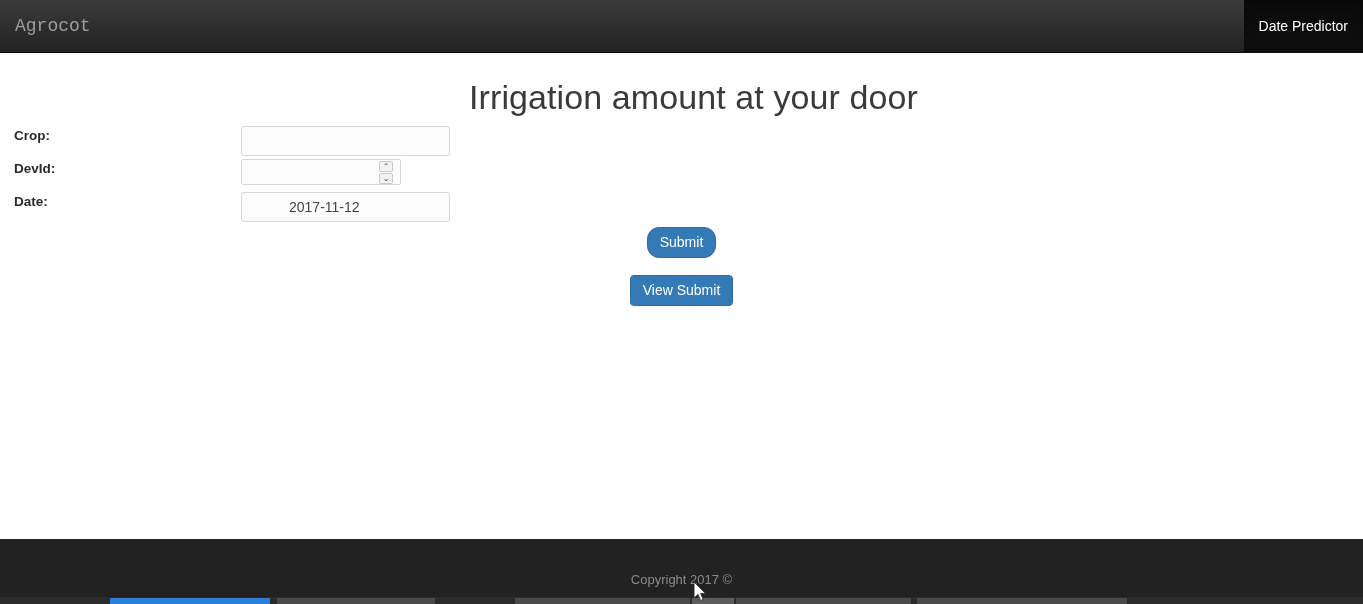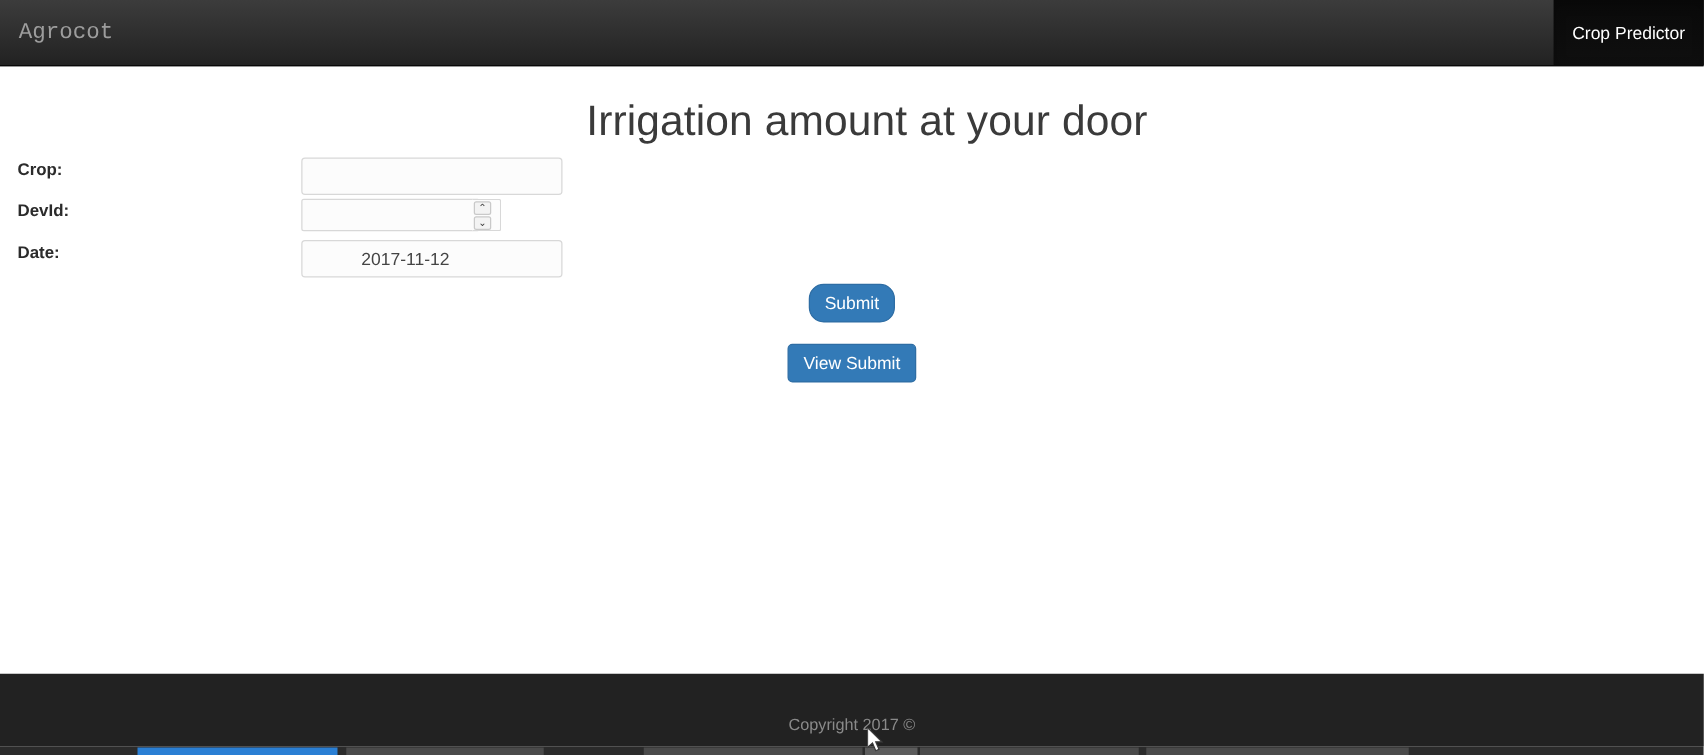--- a/index.html
+++ b/index.html
@@ -240,21 +240,21 @@
     height: 21px;
     pointer-events: none;
   }
 </style>
 </head>
 <body>
 
 <div class="navbar">
   <div class="navbar-brand">Agrocot</div>
   <div class="nav-items">
-    <div class="nav-item active">Crop Predictor</div>
+    <div class="nav-item active">Date Predictor</div>
   </div>
 </div>
 
 <h1 class="page-title">Irrigation amount at your door</h1>
 
 <div class="form-area">
 
   <div class="form-row">
     <span class="form-label">Crop:</span>
     <input class="text-input input-crop" type="text" value="" style="">

